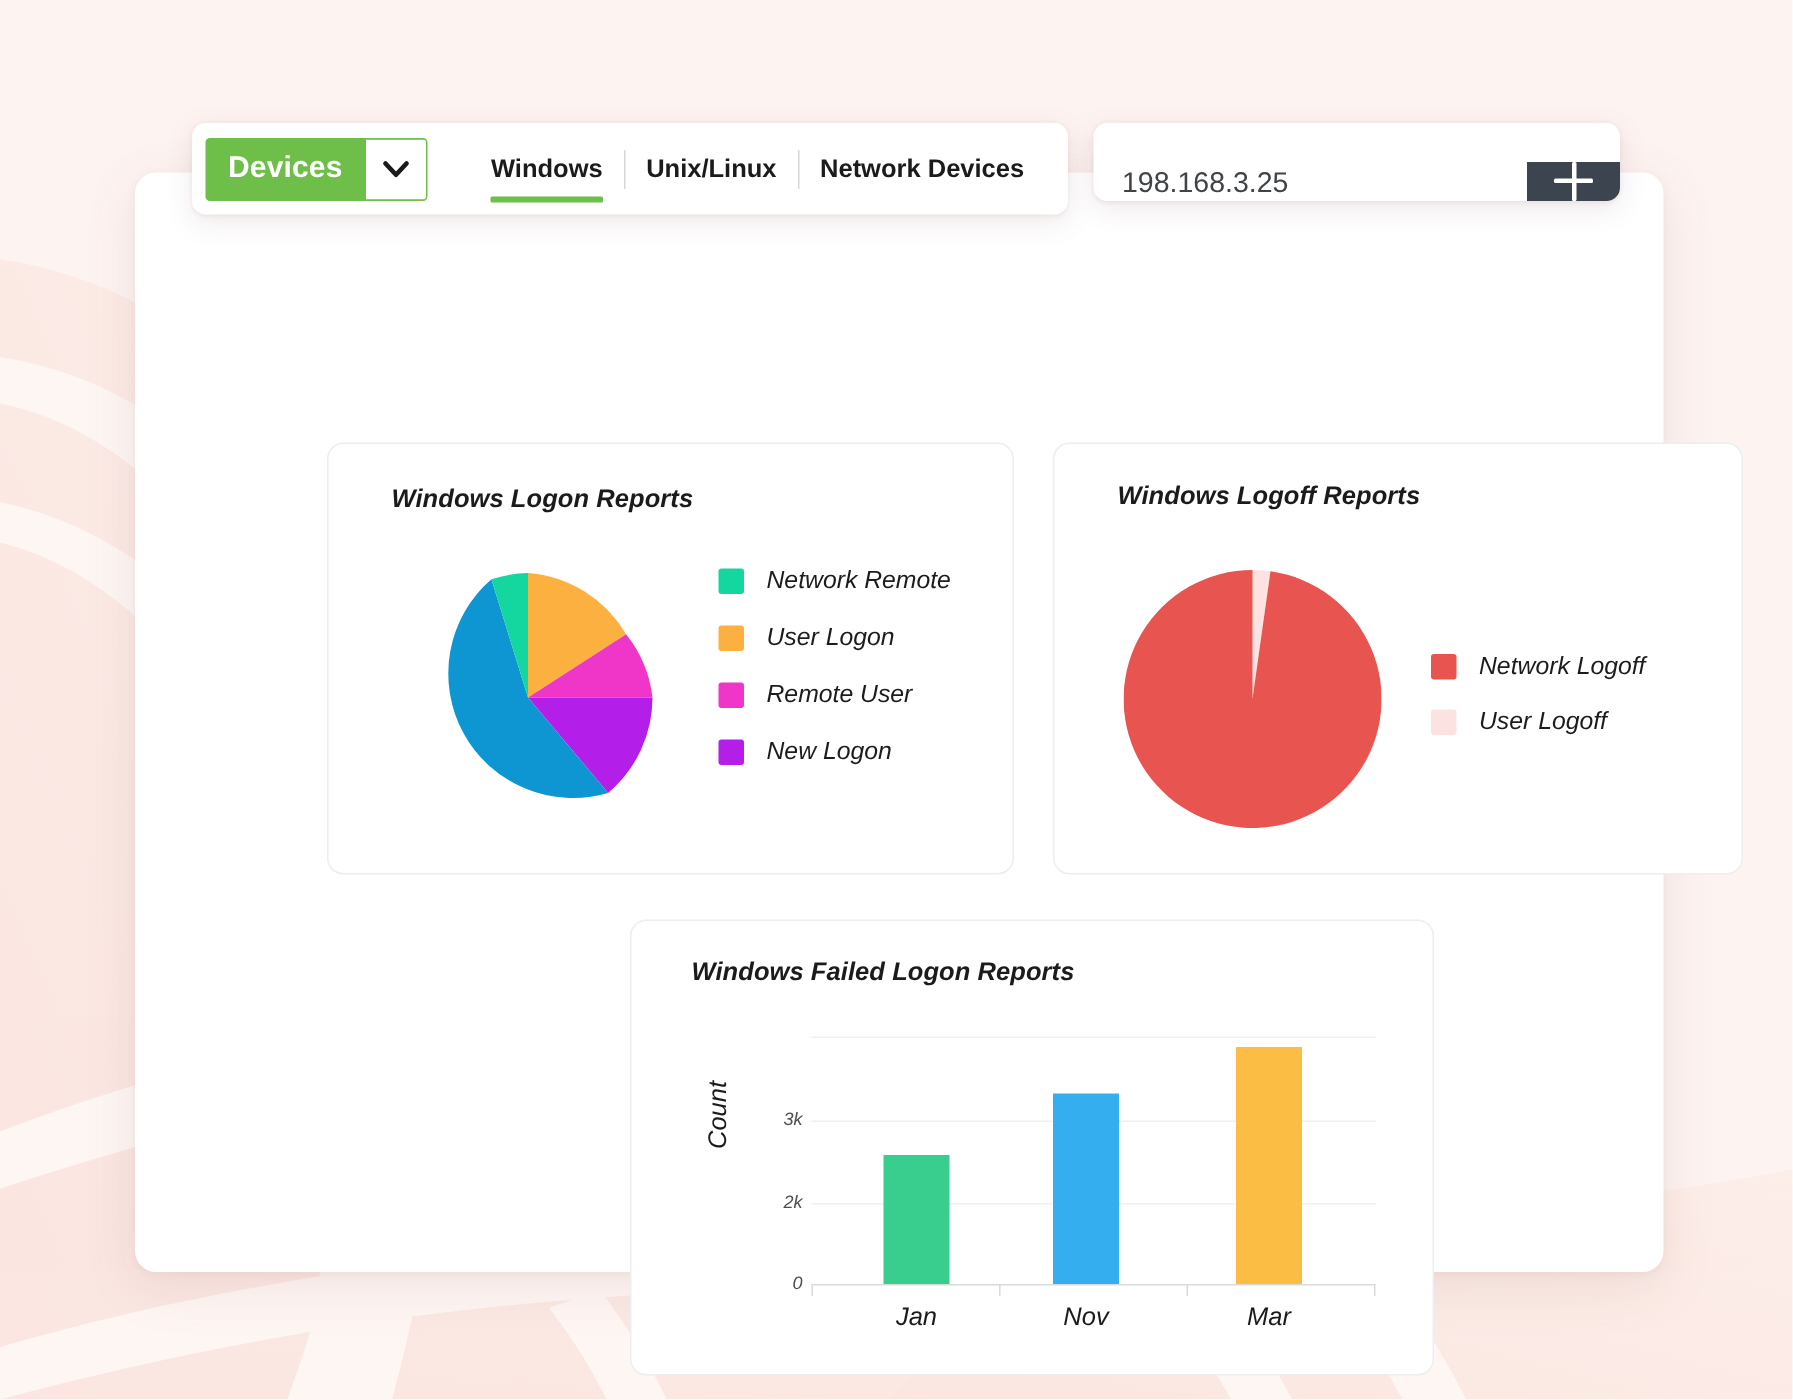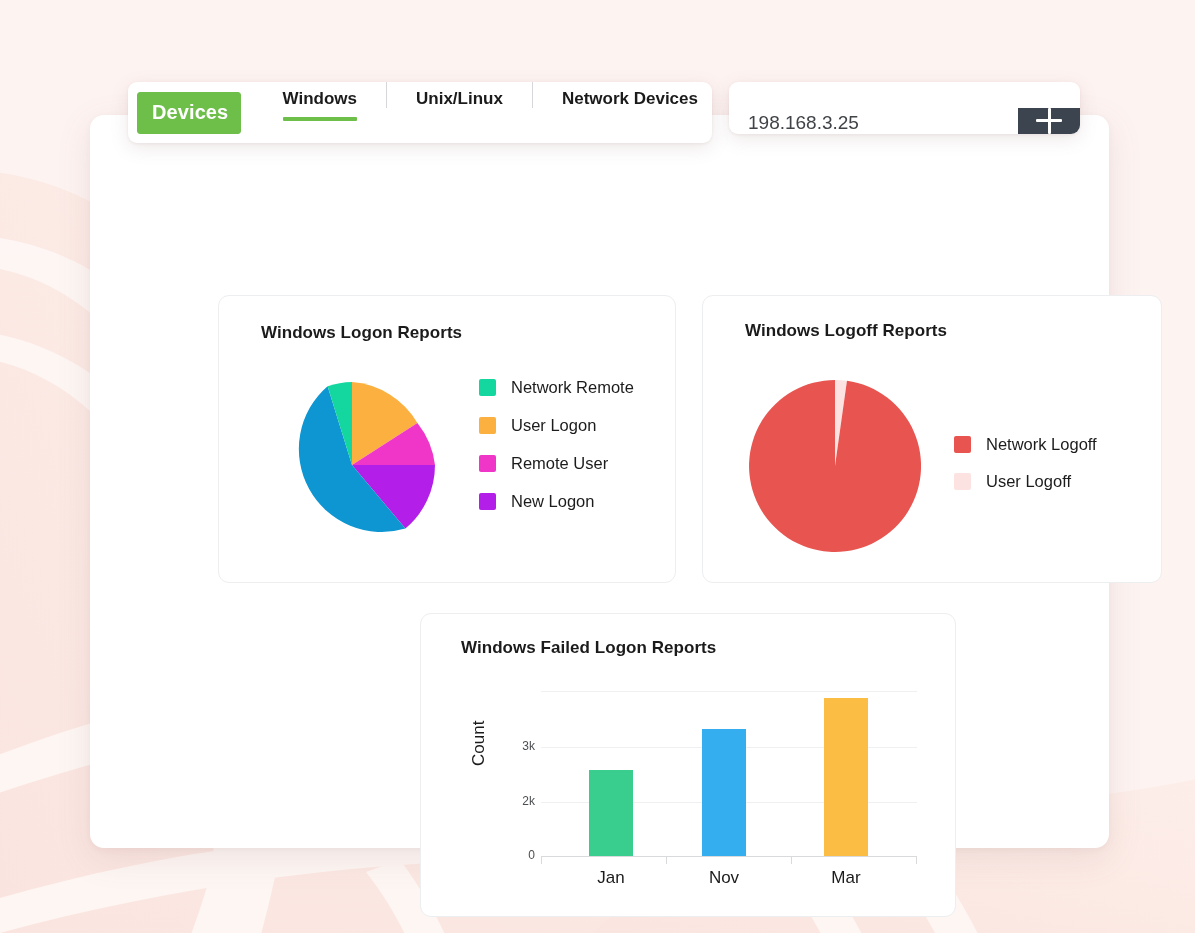--- a/index.html
+++ b/index.html
@@ -24,20 +24,21 @@
 
   
   #main-panel {
     position: absolute;
     left: 90px; top: 115px;
     width: 1019px; height: 733px;
     background: #ffffff;
     border-radius: 14px;
     box-shadow: 0 10px 34px rgba(150,110,110,0.13),
                 0 2px 6px rgba(150,110,110,0.07);
+    font-style: italic;
   }
 
   
   #toolbar {
     position: absolute;
     left: 128px; top: 82px;
     width: 584px; height: 61px;
     background: #ffffff;
     border-radius: 9px;
     box-shadow: 0 5px 18px rgba(150,110,110,0.16),
@@ -69,24 +70,23 @@
   }
   #devices-select .sel-caret {
     width: 40px;
     background: #ffffff;
     display: flex; align-items: center; justify-content: center;
   }
   #devices-select .sel-caret svg { display: block; }
 
   #tabs {
     display: flex;
-    align-items: flex-start;
+    align-items: center;
     margin-left: 28px;
     height: 100%;
-    gap: 15px;
   }
   .tab {
     position: relative;
     font-size: 17px;
     font-weight: bold;
     color: #1b1b1b;
     padding: 0 14px;
     cursor: pointer;
     white-space: nowrap;
     display: flex;

